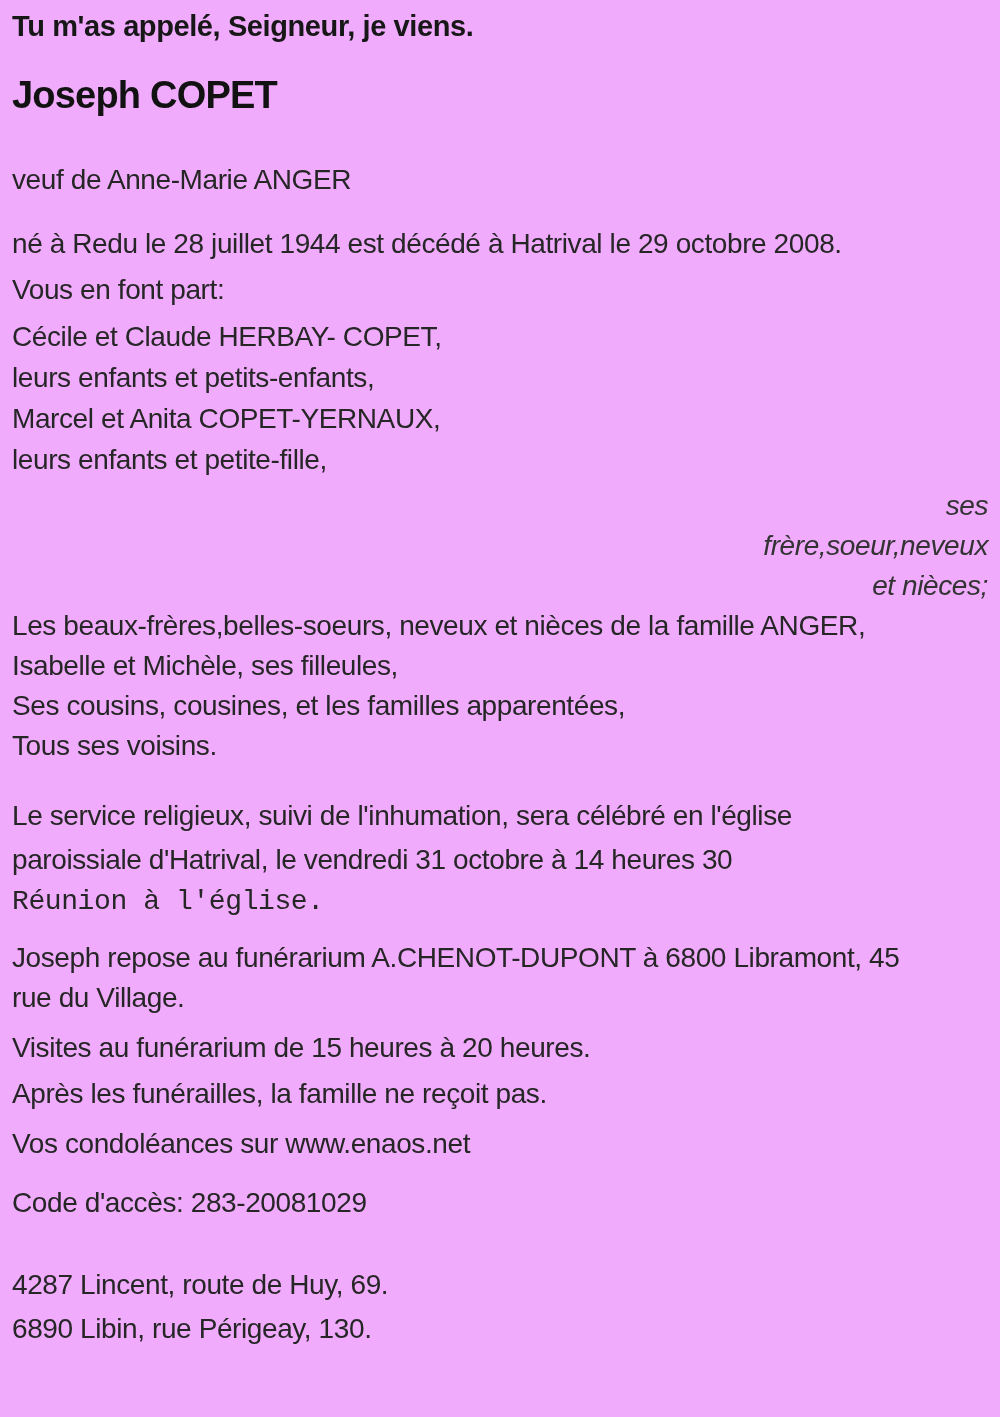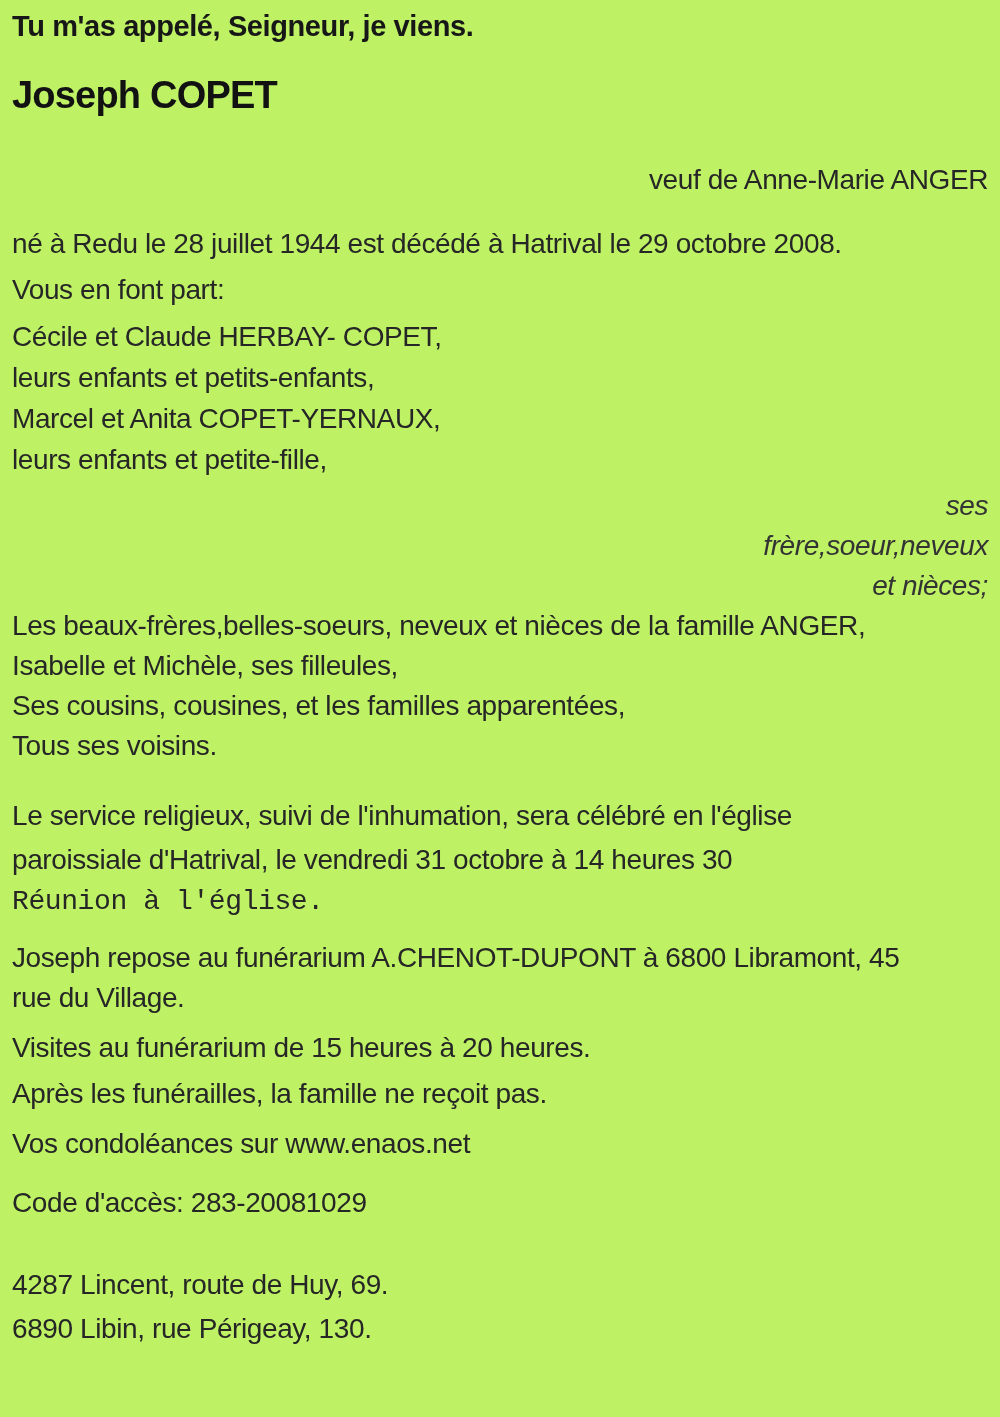--- a/index.html
+++ b/index.html
@@ -7,21 +7,21 @@
     margin: 0;
     padding: 0;
     background: #ffffff;
   }
   .page {
     position: relative;
     width: 1000px;
     height: 1417px;
     padding: 8px 12px 0 12px;
     overflow: hidden;
-    background: #bef264;
+    background: #f0abfc;
     color: #262626;
     font-family: "Liberation Sans", sans-serif;
     font-size: 28px;
     letter-spacing: -0.4px;
   }
   .epitaph {
     margin: 0;
     font-size: 29px;
     font-weight: bold;
     line-height: 36px;
@@ -33,21 +33,21 @@
     font-weight: bold;
     line-height: 50px;
     color: #121212;
     letter-spacing: -0.8px;
   }
   .line {
     margin: 0;
     line-height: 40px;
     white-space: nowrap;
   }
-  .relation   { margin-top: 40px; text-align: right; }
+  .relation   { margin-top: 40px; }
   .birth      { margin-top: 24px; }
   .intro      { margin-top: 6px; }
   .family-block { margin-top: 6px; }
   .family-block .line { line-height: 41px; }
   .kinship-block {
     margin-top: 6px;
     text-align: right;
     font-style: italic;
     color: #333333;
   }

